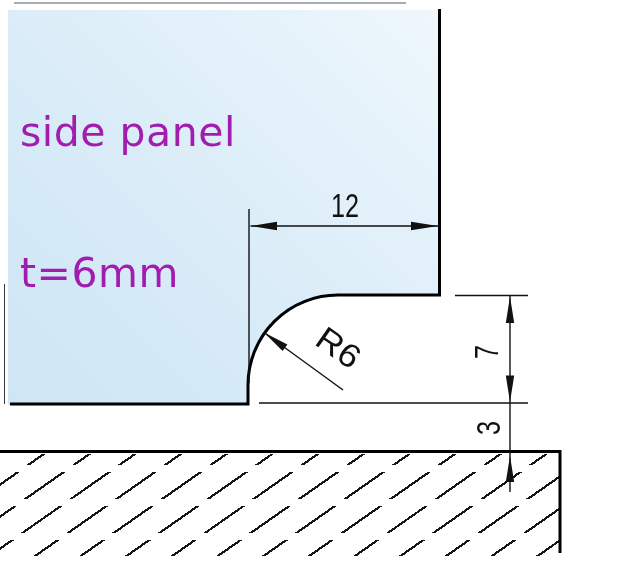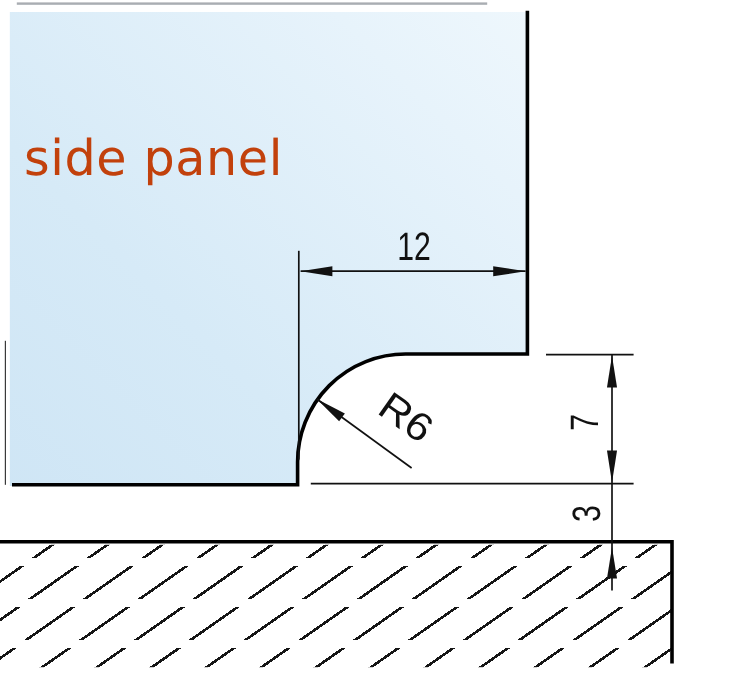--- a/index.html
+++ b/index.html
@@ -31,21 +31,21 @@
   .overlay{position:absolute;left:0;top:0;}
   .thick{stroke:#000000;stroke-width:3;fill:none;}
   .thin{stroke:#111111;stroke-width:1.4;fill:none;}
   .arrow{fill:#111111;stroke:none;}
   .dimtext{
     font-family:"Liberation Sans","DejaVu Sans",sans-serif;
     font-size:33px;fill:#111111;
   }
   .title-block{
     position:absolute;left:20px;top:15px;
-    font-size:41px;line-height:47px;letter-spacing:0.5px;color:#c2410c;white-space:pre;
+    font-size:41px;line-height:47px;letter-spacing:0.5px;color:#a21caf;white-space:pre;
   }
 </style>
 </head>
 <body>
 
 <div class="stage">
 
   <div class="top-line"></div>
 
   <div class="panel-fill"></div>
@@ -78,15 +78,16 @@
 
     <text class="dimtext" transform="translate(500,428) rotate(-90)" text-anchor="middle" textLength="14" lengthAdjust="spacingAndGlyphs">3</text>
 
     <text class="dimtext" transform="translate(332,357) rotate(35)" text-anchor="middle" textLength="46" lengthAdjust="spacingAndGlyphs">R6</text>
   </svg>
 
   <div class="left-ext"></div>
 
   <div class="title-block">
     <div>side panel</div>
+    <div>t=6mm</div>
   </div>
 
 </div>
 
 </body></html>

